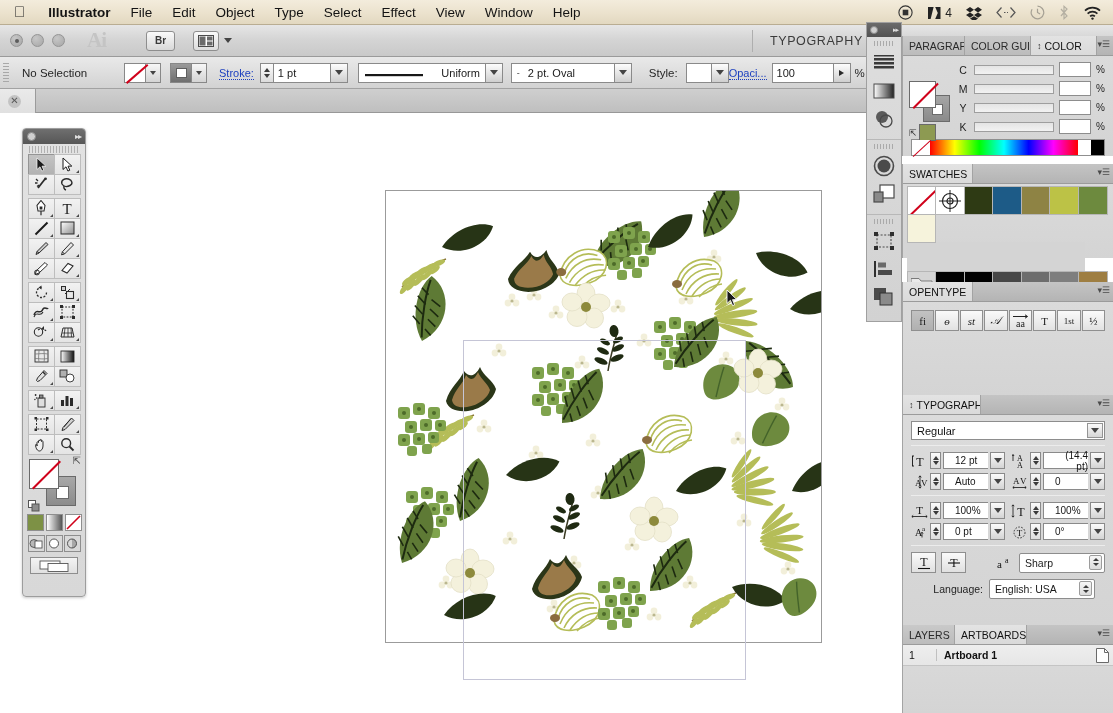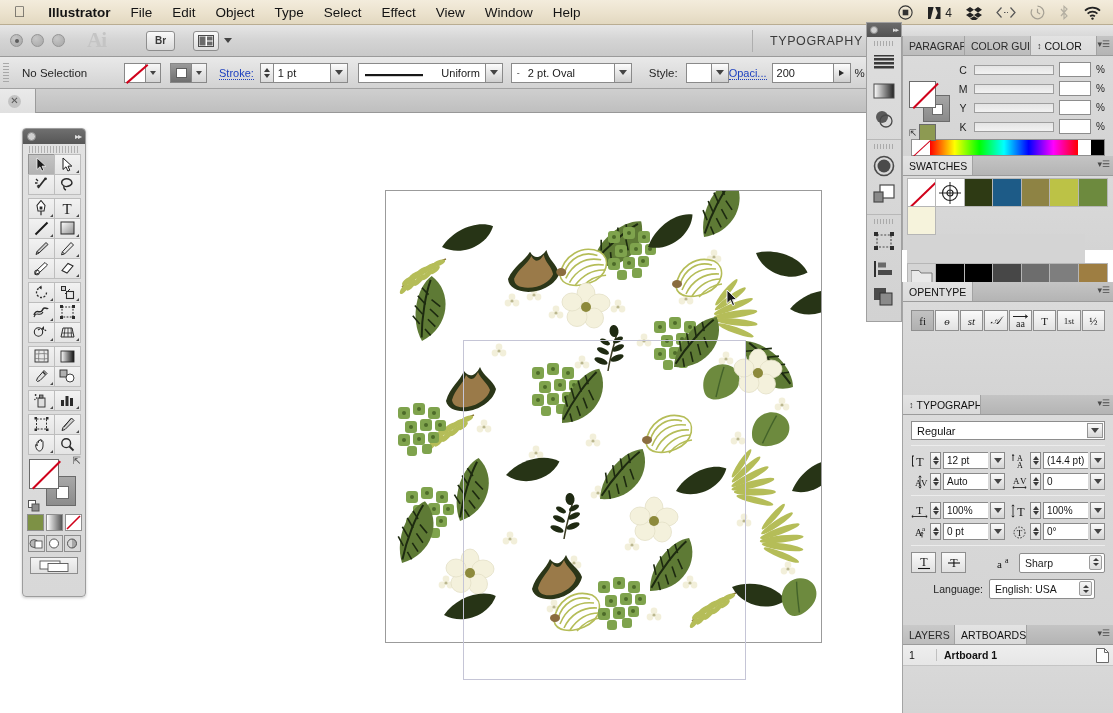--- a/index.html
+++ b/index.html
@@ -238,21 +238,21 @@
       display:flex;align-items:center;justify-content:center; }
   .charfield .dd.gray { background: linear-gradient(180deg,#fafafa,#d6d6d6); border-color:#949494; }
   .charrow { display:flex; gap:6px; margin-bottom: 4px; }
   .charctl { flex:1; display:flex; align-items:center; gap:2px; }
   .cicon { width: 17px; height: 17px; display:flex; align-items:center; justify-content:center;
       font-size: 11px; color:#141414; font-family:"Liberation Serif",serif; }
   .cstep { width: 11px; height: 17px; border:1px solid #8a8a8a;
       background: linear-gradient(180deg,#fbfbfb,#dcdcdc); display:flex; flex-direction:column;
       align-items:center; justify-content:center; gap:1.5px; }
   .cval { flex:1; height: 17px; background:#fff; border:1px solid #8a8a8a; border-right:none;
-      display:flex; align-items:center; padding-left:3px; font-size:10px; color:#151515; min-width:0;text-align:right;}
+      display:flex; align-items:center; padding-left:11px; font-size:10px; color:#151515; min-width:0;text-align:right;}
   .cdd { width: 15px; height: 17px; border:1px solid #8a8a8a;
       background: linear-gradient(180deg,#fbfbfb,#d4d4d4); display:flex;align-items:center;justify-content:center;}
   .divider-h { height:1px; background:#b9b9b9; margin: 5px 0 6px; border-bottom:1px solid #ececec;}
   .aarow { display:flex; align-items:center; gap:5px; }
   .tbtn { width: 25px; height: 21px; border:1px solid #8f8f8f;
       background: linear-gradient(180deg,#fafafa,#e0e0e0); display:flex;align-items:center;justify-content:center;
       font-family:"Liberation Serif",serif; font-size:13px; color:#111; }
   .langrow { display:flex; align-items:center; gap:6px; margin-top: 6px; }
 
   .artrow { display:flex; align-items:center; height: 21px;
@@ -400,21 +400,21 @@
   <div class="cb-label" style="margin-left:9px">Style:</div>
   <div class="fld" style="width:26px"></div>
   <div class="ddbtn">
       <div class="tri-down"></div>
     </div>
 
   <div style="margin-left:0">
     <span class="lnk">Opaci...</span>
   </div>
   <div style="display:flex;margin-left:5px">
-    <div class="fld" style="width:62px">200</div>
+    <div class="fld" style="width:62px">100</div>
     <div class="ddbtn">
       <svg width="8" height="8" viewBox="0 0 8 8">
           <path d="M1 1v6l5-3z" fill="#2a2a2a"></path>
         </svg>
     </div>
   </div>
   <div class="cb-label" style="padding:0 4px">%</div>
 
   <div style="display:flex;margin-left:6px">
     <div class="sw-box" style="width:24px;background:linear-gradient(180deg,#f4f4f4,#dedede);border-color:#8a8a8a">
@@ -1054,21 +1054,21 @@
     </div>
     <div class="spectrum" style="margin-left:-46px">
       <div class="sp-none"></div>
       <div class="sp-ramp"></div>
       <div class="sp-w"></div>
       <div class="sp-k"></div>
     </div>
   </div>
 </div>
 
-<div class="rpanel" style="top:156px;height:94px">
+<div class="rpanel" style="top:164px;height:94px">
   <div class="ptabs">
     <div class="ptab active" style="width:70px">SWATCHES</div>
     <div class="pmenu">▾☰</div>
   </div>
   <div style="padding:2px 4px">
     <div class="swgrid">
       <div class="swcell none-sw"></div>
       <div class="swcell" style="background:#fff">
         <svg width="22" height="22" viewBox="0 0 22 22" style="position:absolute;left:3px;top:3px">
             <circle cx="11" cy="11" r="7.5" fill="none" stroke="#222" stroke-width="1.2"></circle>

